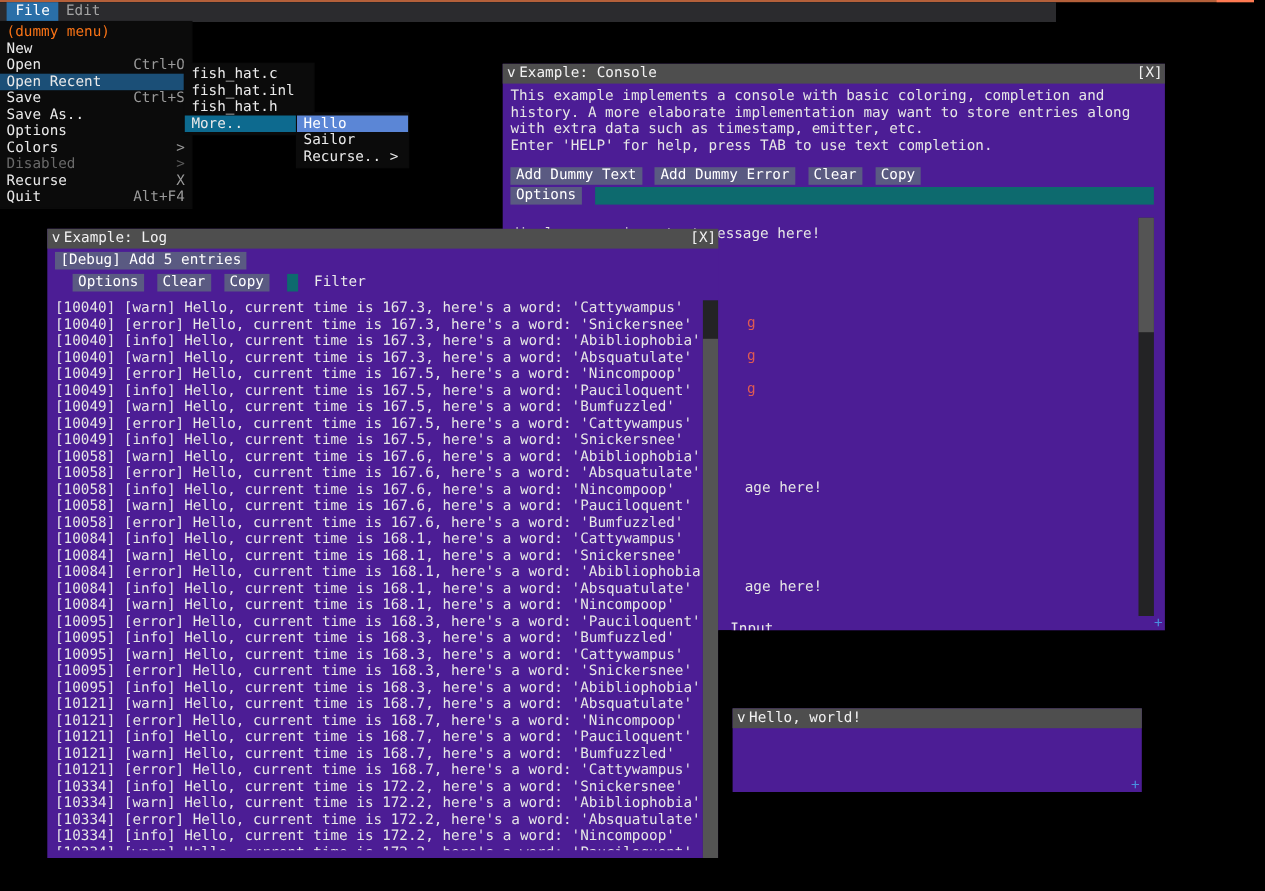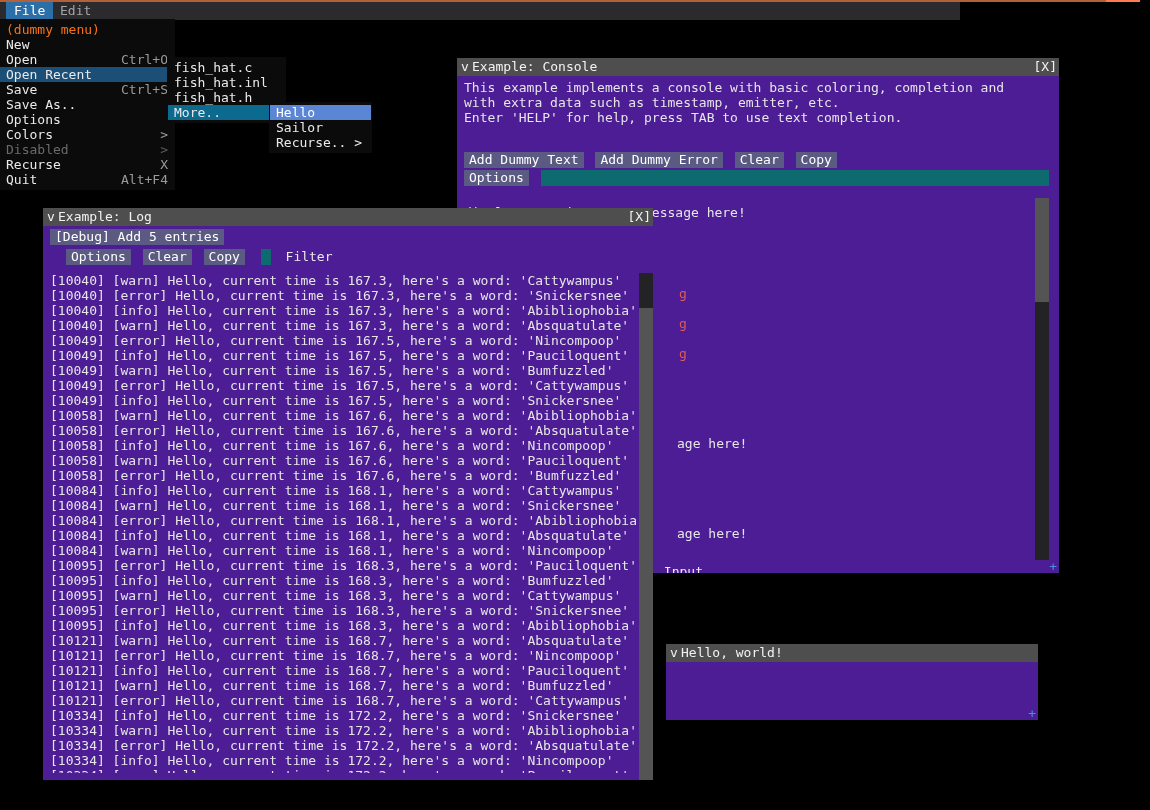--- a/index.html
+++ b/index.html
@@ -196,20 +196,21 @@
 
     <div class="win-title">
       <span class="arrow">v</span><span>Example: Console</span>
       <span class="closebox">[X]</span>
     </div>
 
     <div class="win-body" style="height:497px;">
 
       <div style="position:absolute; left:7px; top:4px;">
         <div class="txt">This example implements a console with basic coloring, completion and</div>
+        <div class="txt">history. A more elaborate implementation may want to store entries along</div>
         <div class="txt">with extra data such as timestamp, emitter, etc.</div>
         <div class="txt">Enter 'HELP' for help, press TAB to use text completion.</div>
       </div>
 
       <div style="position:absolute; left:7px; top:76px;">
         <span class="btn">Add Dummy Text</span>
         <span class="btn">Add Dummy Error</span>
         <span class="btn">Clear</span>
         <span class="btn">Copy</span>
       </div>

